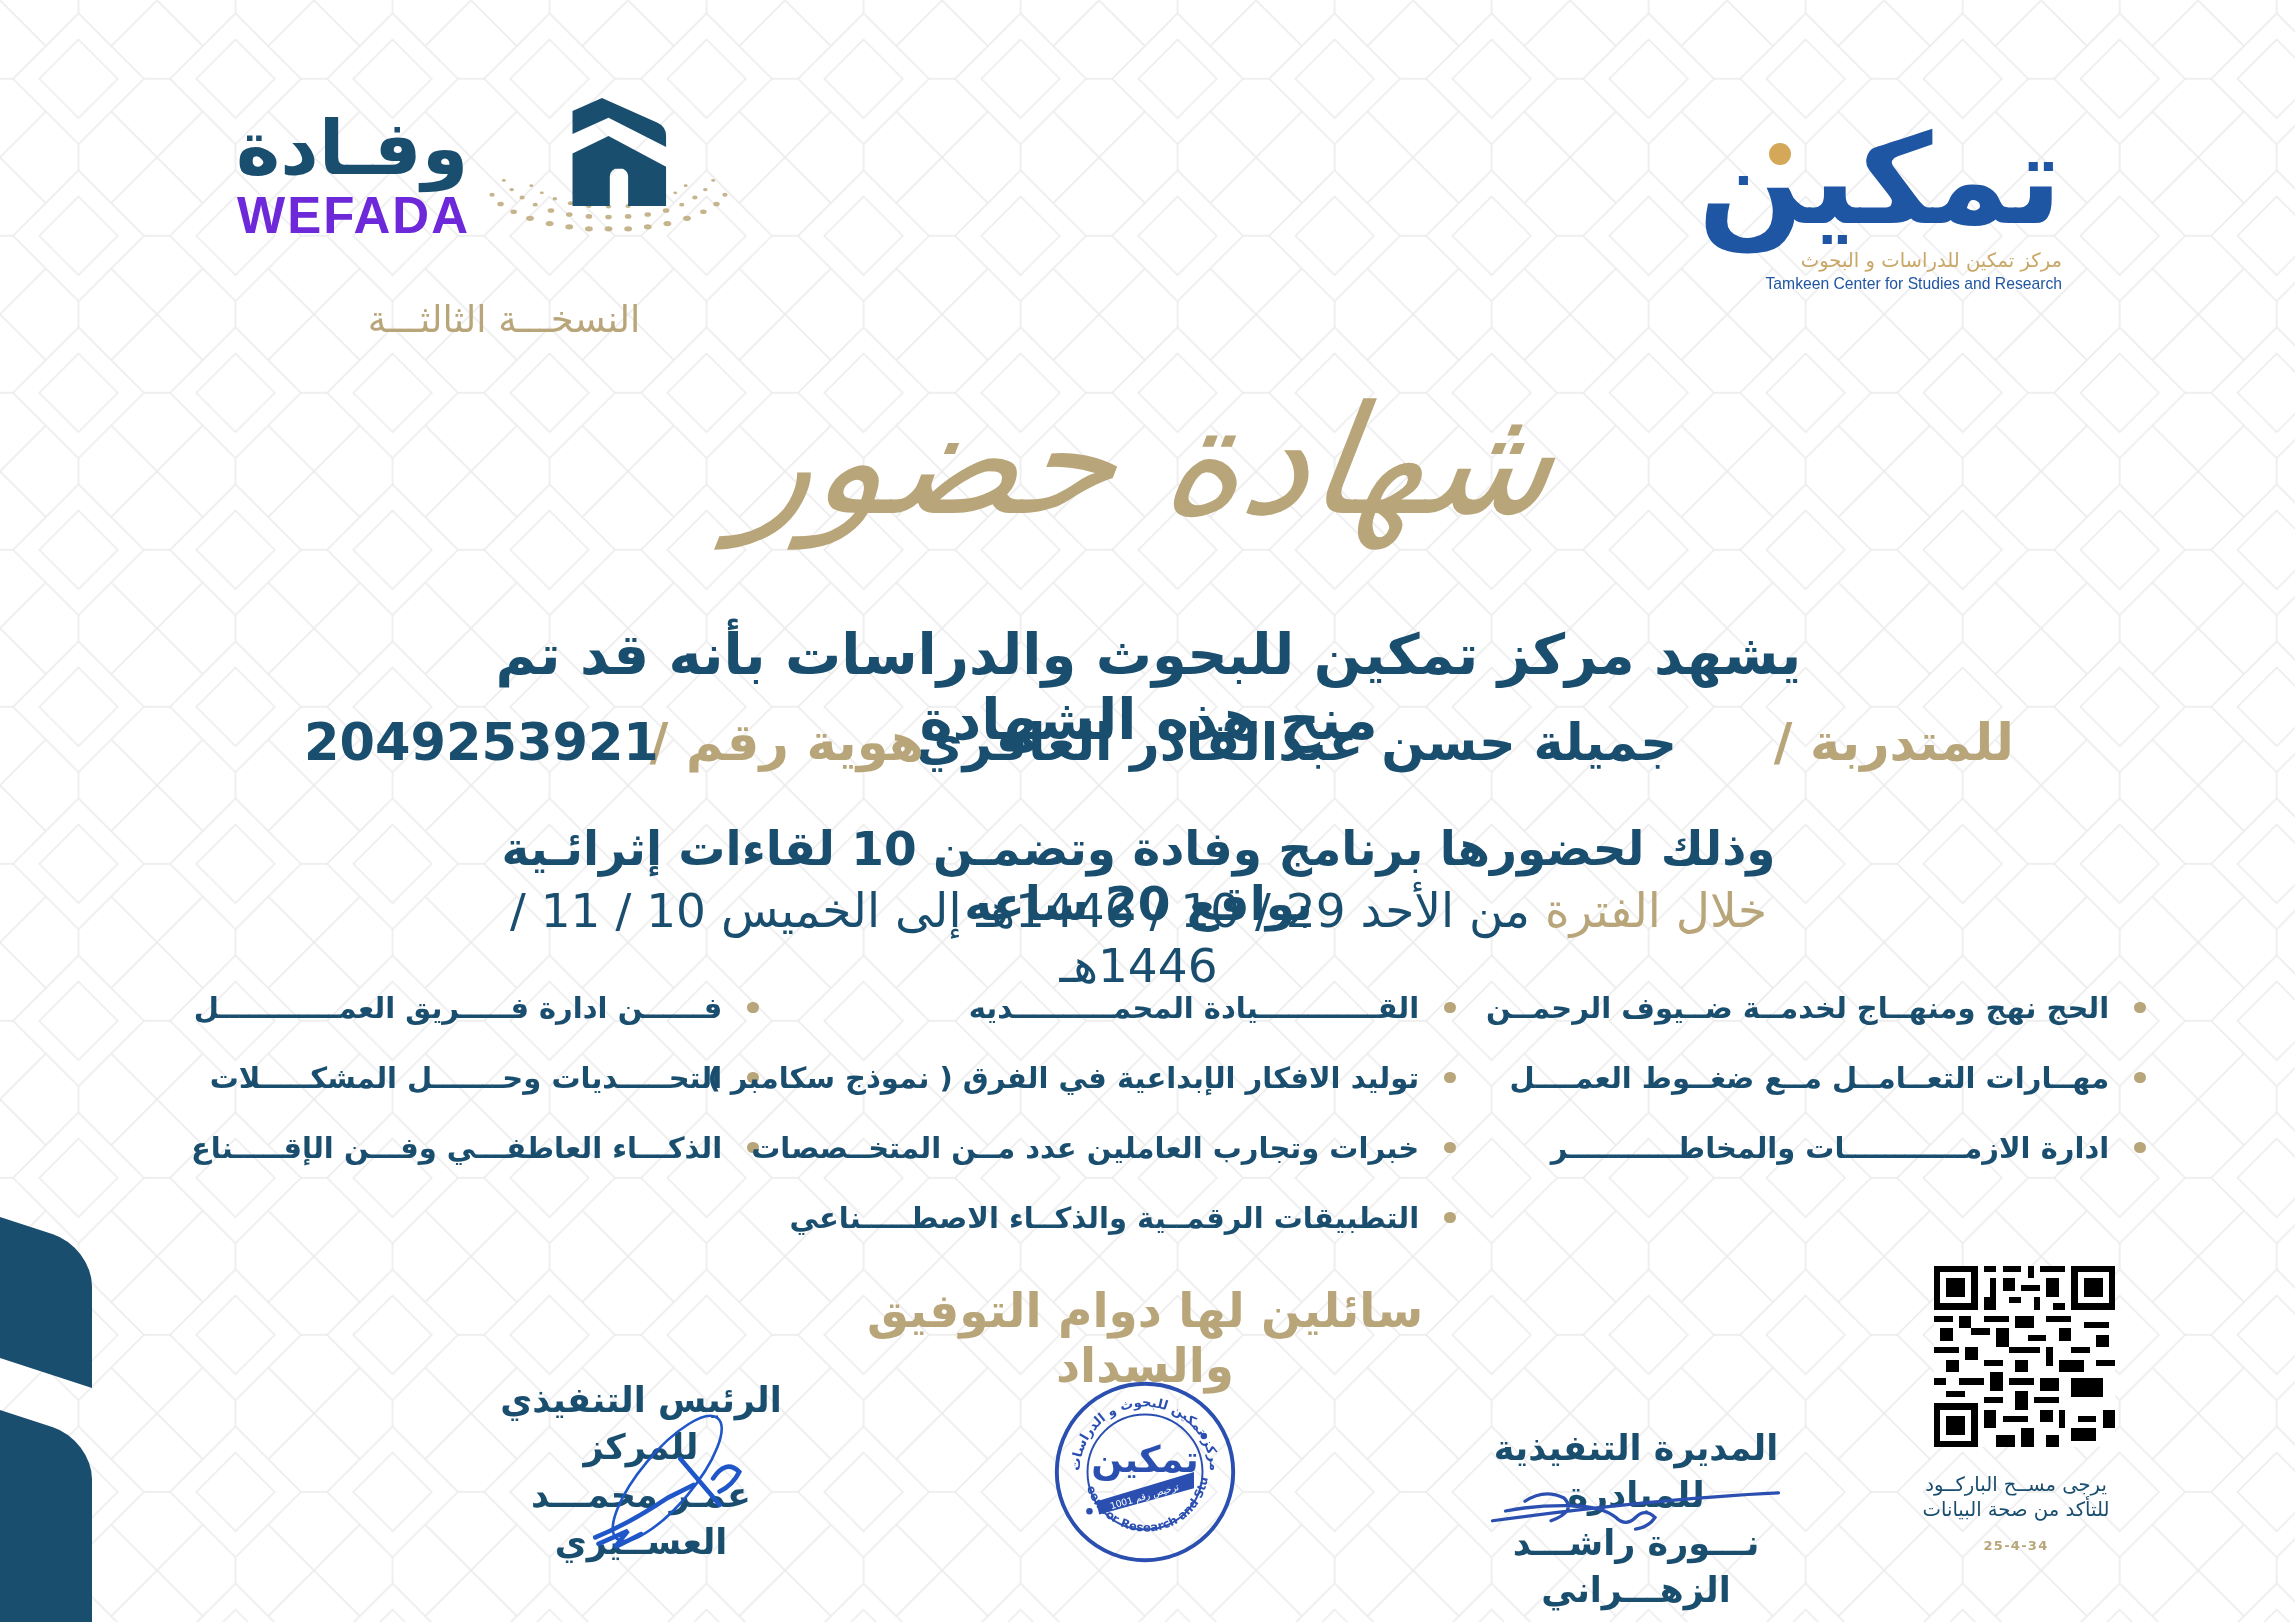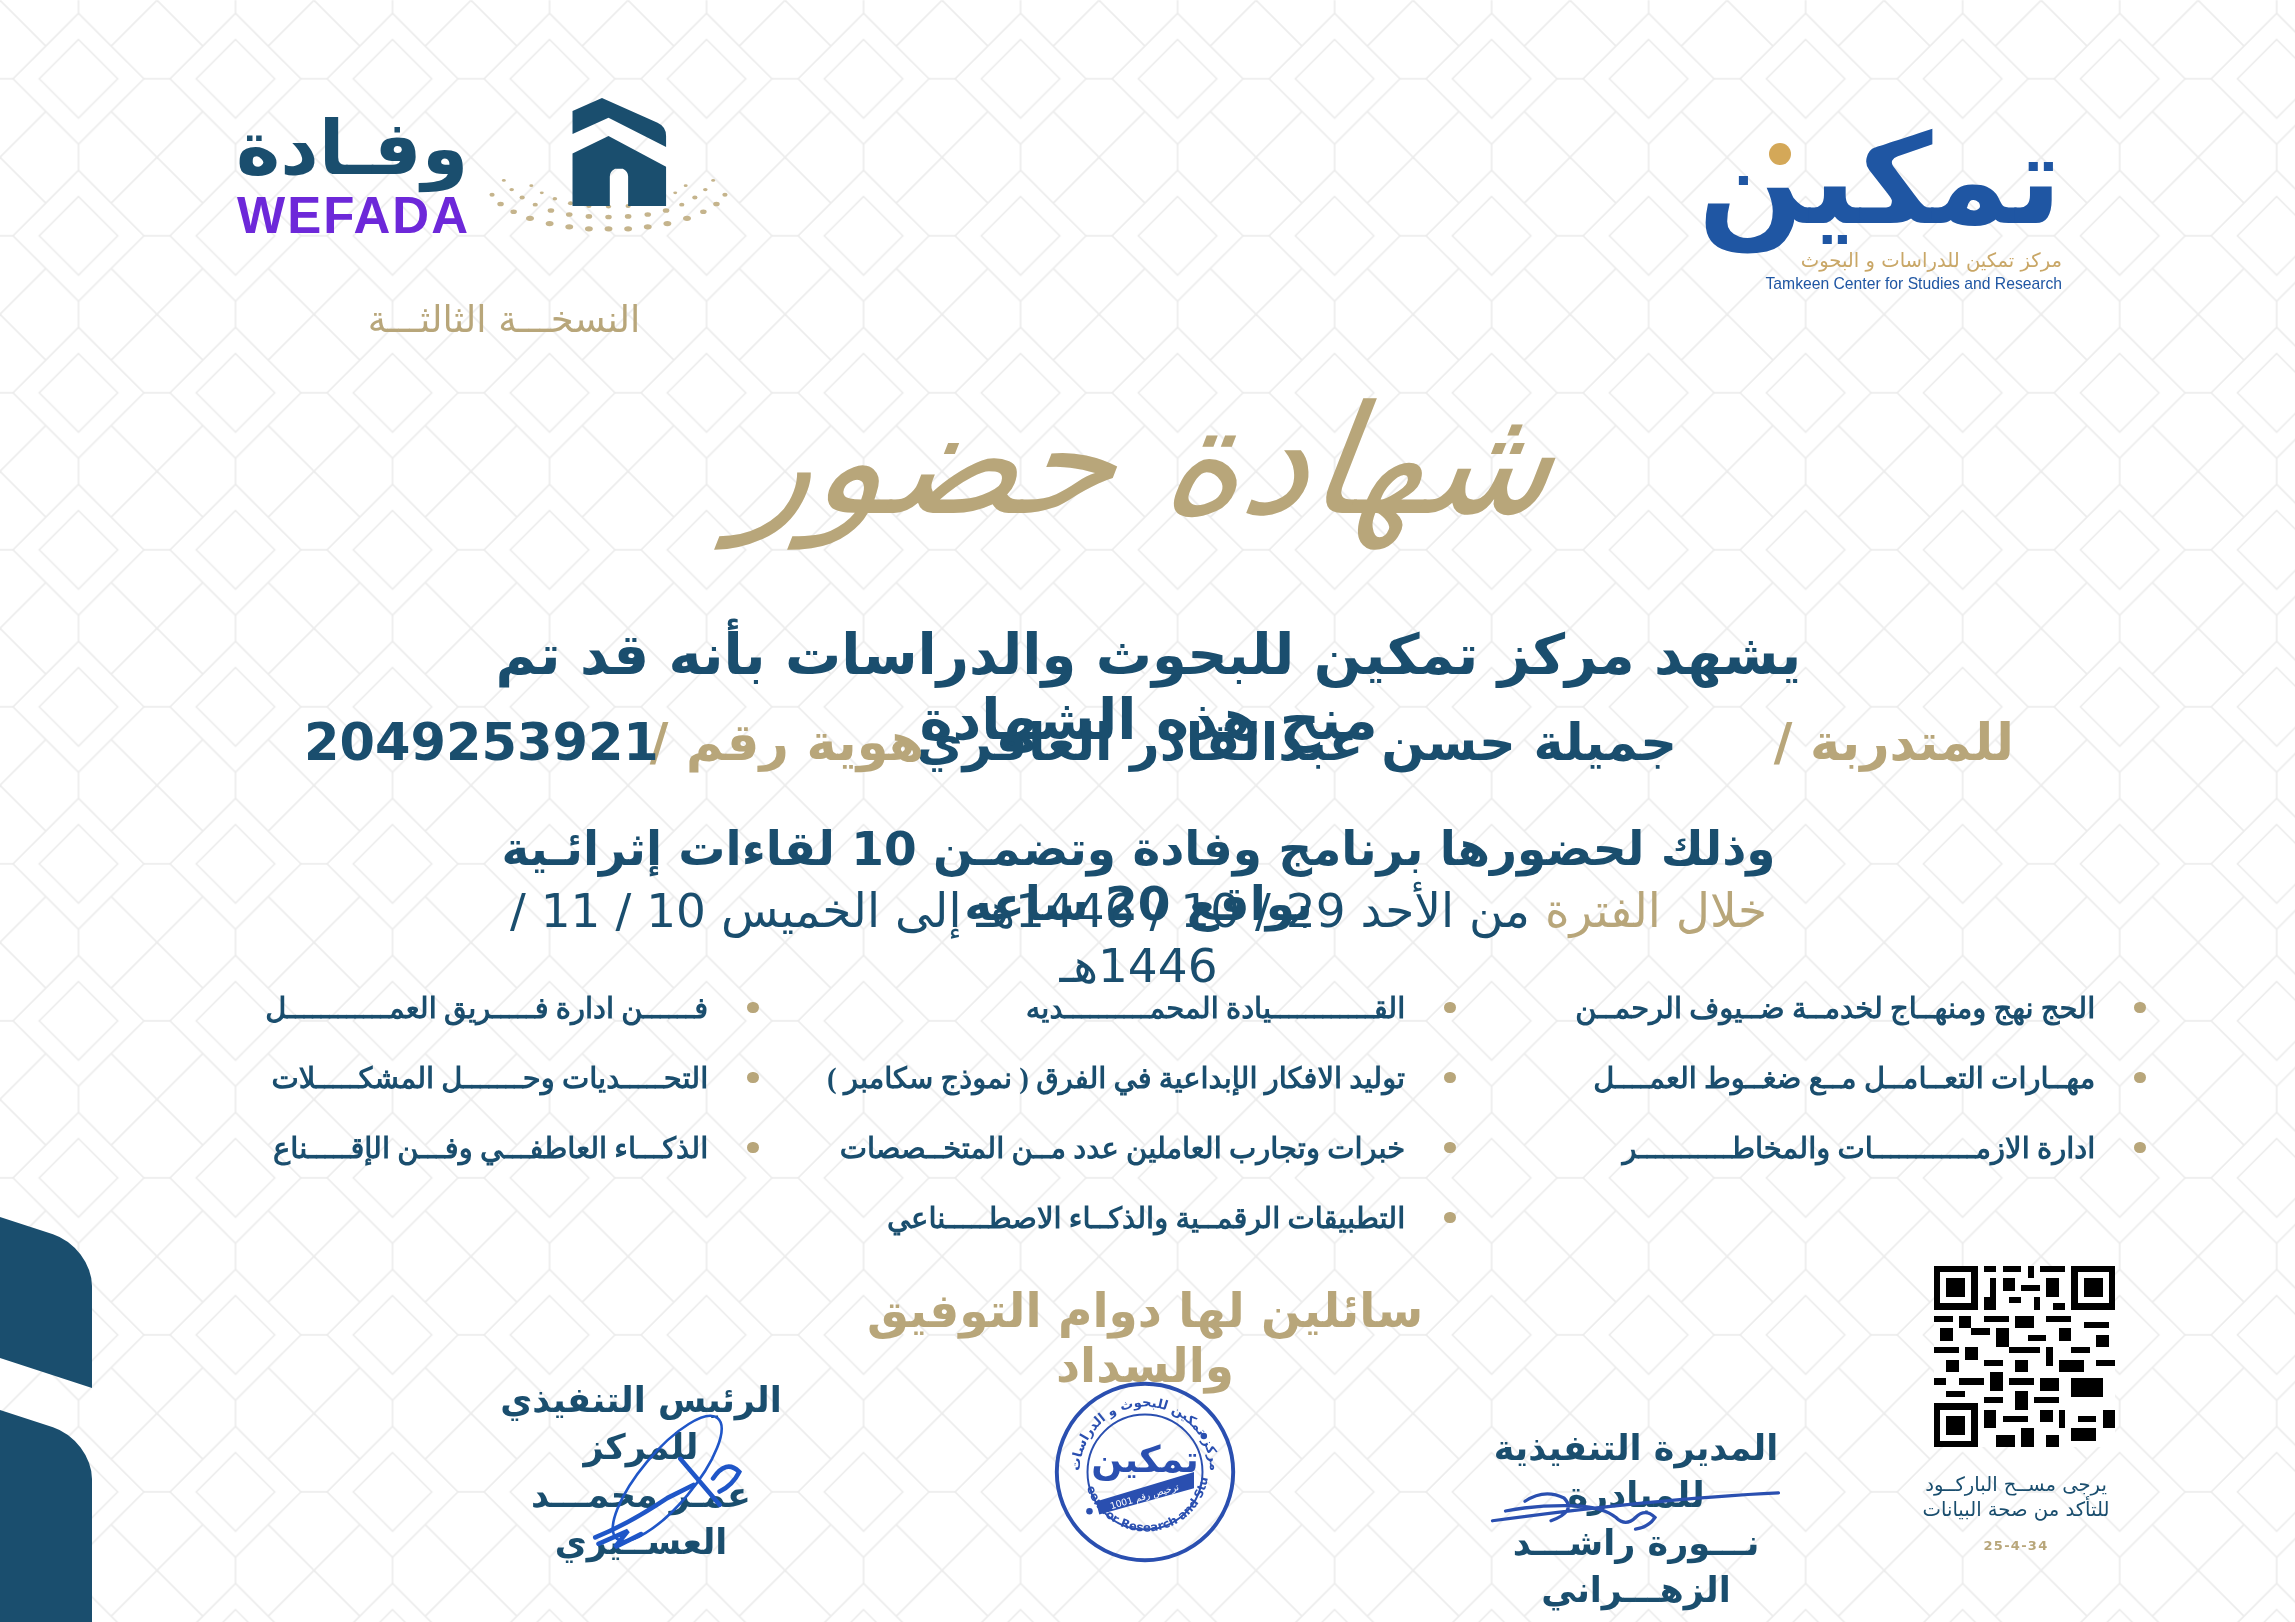--- a/index.html
+++ b/index.html
@@ -39,21 +39,21 @@
   .lbl-trainee{right:281px;direction:rtl;}
   .name{right:618px;direction:rtl;}
   .lbl-id{right:1371px;direction:rtl;}
   .idnum{left:304px;font-family:"DejaVu Sans",sans-serif;}
   .line3{left:432px;top:821px;width:1413px;text-align:center;font-size:47px;font-weight:bold;color:#1a4e6e;direction:rtl;}
   .line4{left:432px;top:883px;width:1413px;text-align:center;font-size:47px;font-weight:normal;direction:rtl;}
 
   
   .topics{left:131px;top:991px;width:2015px;display:flex;flex-direction:row-reverse;justify-content:space-between;}
   .topic-col{display:flex;flex-direction:column;gap:37px;direction:rtl;}
-  .topic{display:flex;align-items:center;gap:39px;font-size:29px;font-weight:bold;color:#1a4e6e;white-space:nowrap;height:33px;letter-spacing:0.7px;font-family:Liberation Serif, serif;}
+  .topic{display:flex;align-items:center;gap:25px;font-size:29px;font-weight:bold;color:#1a4e6e;white-space:nowrap;height:33px;letter-spacing:0.7px;}
   .bullet{width:11.8px;height:11.8px;border-radius:50%;background:#b8a67a;flex:none;}
   .col-right{width:628px;}
   .col-mid{width:635px;}
   .col-left{width:628px;}
 
   .closing{left:785px;top:1283px;width:720px;text-align:center;font-size:47px;font-weight:bold;color:#b8a67a;direction:rtl;}
 
   
   .sig-block{text-align:center;font-size:35px;font-weight:bold;color:#1a4e6e;direction:rtl;line-height:1.35;}
   .sig-right{left:1433px;top:1377px;width:406px;margin-top:48px;}

